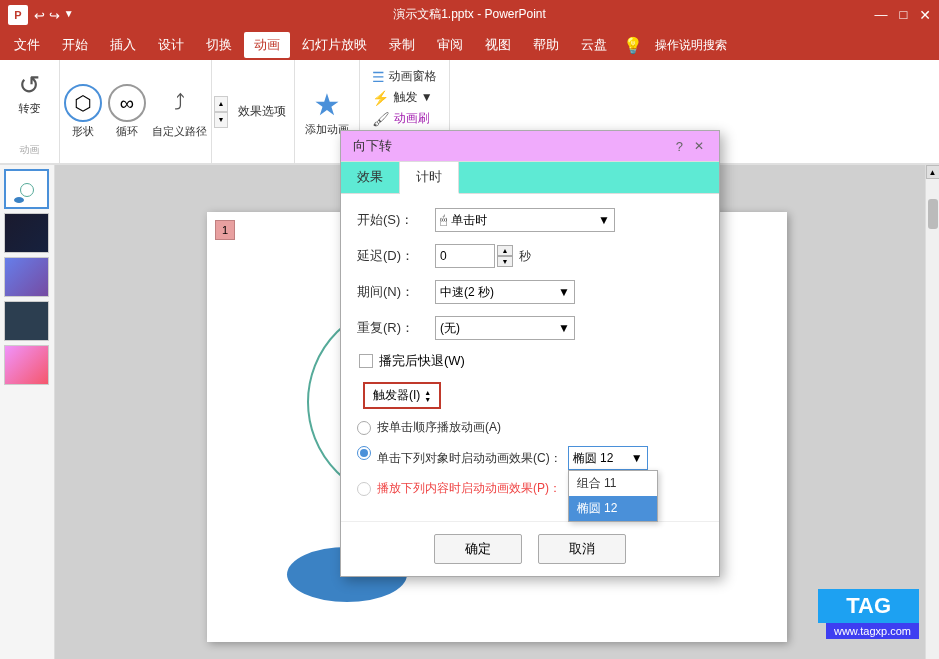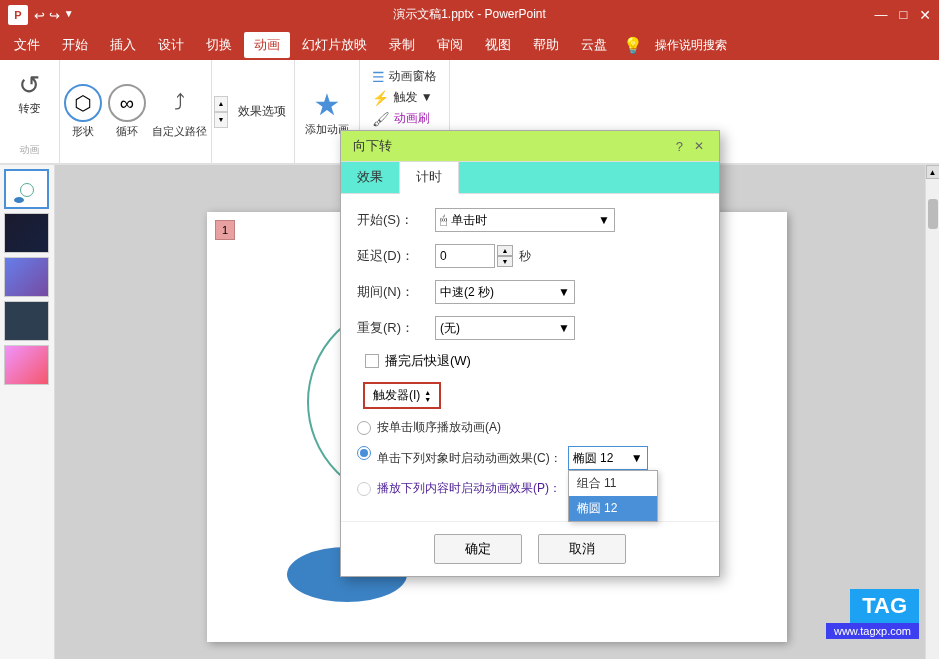--- a/index.html
+++ b/index.html
@@ -33,21 +33,21 @@
     .slide-number { position: absolute; top: 8px; left: 8px; width: 20px; height: 20px; background: #e8a0a0; border: 1px solid #c08080; display: flex; align-items: center; justify-content: center; font-size: 11px; }
     .slide-circle { position: absolute; width: 200px; height: 200px; border: 2px solid #5a9; border-radius: 50%; top: 90px; left: 100px; }
     .slide-ellipse { position: absolute; bottom: 40px; left: 80px; width: 120px; height: 55px; background: #3b82c4; border-radius: 50%; }
 
     
     .canvas-scrollbar { width: 14px; background: #f0f0f0; border-left: 1px solid #ddd; display: flex; flex-direction: column; align-items: center; }
     .scrollbar-btn { width: 14px; height: 14px; background: #e0e0e0; border: 1px solid #bbb; display: flex; align-items: center; justify-content: center; font-size: 8px; cursor: pointer; }
     .scrollbar-track { flex: 1; width: 14px; position: relative; }
     .scrollbar-thumb { width: 10px; height: 30px; background: #bbb; border-radius: 3px; position: absolute; top: 20px; left: 2px; }
     .dialog { position: absolute; top: 130px; left: 340px; width: 380px; background: #fff; border: 1px solid #aaa; box-shadow: 4px 4px 12px rgba(0,0,0,0.3); z-index: 101; }
-    .dialog-title-bar { background: #bef264; border-bottom: 1px solid #ddd; padding: 6px 12px; display: flex; justify-content: space-between; align-items: center; }
+    .dialog-title-bar { background: #f0abfc; border-bottom: 1px solid #ddd; padding: 6px 12px; display: flex; justify-content: space-between; align-items: center; }
     .dialog-title { font-size: 13px; color: #333; font-weight: normal; }
     .dialog-controls { display: flex; gap: 8px; align-items: center; }
     .dialog-control-btn { width: 16px; height: 16px; display: flex; align-items: center; justify-content: center; cursor: pointer; font-size: 12px; color: #666; }
 
     
     .dialog-tabs { display: flex; border-bottom: 1px solid #ddd; background: #5eead4; }
     .dialog-tab { padding: 6px 16px; font-size: 13px; cursor: pointer; color: #333; border-right: 1px solid #ddd; }
     .dialog-tab.active { background: #fff; border-bottom: 2px solid #fff; margin-bottom: -1px; font-weight: 500; }
 
     
@@ -55,45 +55,45 @@
     .dialog-row { display: flex; align-items: center; margin-bottom: 12px; gap: 8px; }
     .dialog-label { min-width: 70px; font-size: 13px; color: #333; white-space: nowrap; }
     .dialog-select { height: 24px; border: 1px solid #aaa; background: #fff; font-size: 12px; padding: 0 4px; cursor: pointer; display: flex; align-items: center; justify-content: space-between; position: relative; }
     .dialog-select-wide { width: 180px; }
     .dialog-select-medium { width: 140px; }
     .dialog-input-group { display: flex; align-items: center; gap: 2px; }
     .dialog-input { height: 24px; width: 60px; border: 1px solid #aaa; padding: 0 4px; font-size: 12px; }
     .dialog-spin-btns { display: flex; flex-direction: column; }
     .dialog-spin-btn { width: 16px; height: 11px; background: #f0f0f0; border: 1px solid #aaa; display: flex; align-items: center; justify-content: center; font-size: 7px; cursor: pointer; }
     .dialog-unit { font-size: 12px; color: #333; margin-left: 4px; }
-    .dialog-checkbox-row { display: flex; align-items: center; gap: 6px; margin-bottom: 12px; margin-left: 8px; }
+    .dialog-checkbox-row { display: flex; align-items: center; gap: 6px; margin-bottom: 12px; margin-left: 2px; }
     .dialog-checkbox { width: 14px; height: 14px; border: 1px solid #aaa; background: #fff; display: flex; align-items: center; justify-content: center; cursor: pointer; }
 
     
     .trigger-row { display: flex; align-items: center; margin-bottom: 10px; }
     .trigger-btn { margin-left: 6px; background: #fff; border: 2px solid #c0392b; padding: 2px 8px; font-size: 12px; cursor: pointer; display: flex; align-items: center; gap: 4px; }
 
     
     .radio-row { display: flex; align-items: center; gap: 6px; margin-bottom: 10px; }
     .radio-btn { width: 14px; height: 14px; border-radius: 50%; border: 1px solid #aaa; background: #fff; display: flex; align-items: center; justify-content: center; cursor: pointer; flex-shrink: 0; }
     .radio-btn.selected { border-color: #4a90d9; }
     .radio-btn.selected::after { content: ''; width: 8px; height: 8px; border-radius: 50%; background: #4a90d9; }
     .radio-btn.disabled { border-color: #ccc; }
     .radio-label { font-size: 12px; color: #333; }
-    .radio-label.disabled { color: #4c1d95; }
+    .radio-label.disabled { color: #ef4444; }
     .obj-select { height: 24px; border: 1px solid #4a90d9; background: #fff; font-size: 12px; padding: 0 4px; cursor: pointer; display: flex; align-items: center; justify-content: space-between; width: 80px; }
 
     
     .dialog-footer { display: flex; justify-content: center; gap: 16px; padding: 12px; border-top: 1px solid #eee; }
     .dialog-btn { padding: 5px 30px; border: 1px solid #aaa; background: #f5f5f5; font-size: 13px; cursor: pointer; border-radius: 2px; }
     .dialog-btn.primary { background: #f5f5f5; }
 
     
     .watermark { position: absolute; bottom: 20px; right: 20px; display: flex; flex-direction: column; align-items: flex-end; z-index: 200; }
-    .watermark-main { background: #1da1f2; color: #fff; font-size: 22px; font-weight: bold; padding: 4px 12px; font-family: Arial, sans-serif; }
+    .watermark-main { background: #1da1f2; color: #fff; font-size: 22px; font-weight: bold; padding: 4px 28px; font-family: Arial, sans-serif; }
     .watermark-sub { background: rgba(0,0,255,0.7); color: #fff; font-size: 11px; padding: 2px 8px; }
 
     .icon-circle { width: 38px; height: 38px; border: 2px solid #999; border-radius: 50%; display: flex; align-items: center; justify-content: center; font-size: 20px; cursor: pointer; }
   </style>
 </head>
 <body>
 
 <div class="title-bar">
   <div class="title-bar-left">
     <div class="title-bar-logo">

